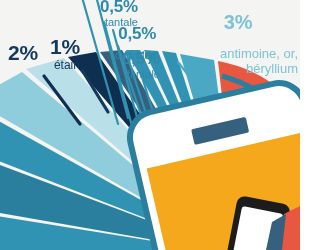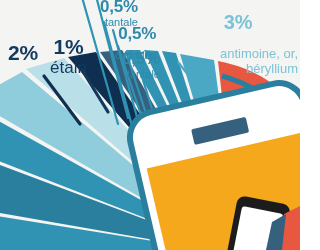--- a/index.html
+++ b/index.html
@@ -38,21 +38,21 @@
     font-weight: normal;
     text-align: right;
   }
   
   .lbl-nickel      { left: 8px;   top: 42px;  }
   .lbl-nickel  .pct{ font-size: 21px; }
   .lbl-nickel  .nm { font-size: 13px; margin-top: 2px; }
 
   .lbl-etain       { left: 50px;  top: 36px;  }
   .lbl-etain   .pct{ font-size: 21px; }
-  .lbl-etain   .nm { font-size: 17px; margin-top: 2px; }
+  .lbl-etain   .nm { font-size: 12px; margin-top: 2px; }
 
   .lbl-tantale     { left: 100px; top: -2px;  }
   .lbl-tantale .pct{ font-size: 17px; }
   .lbl-tantale .nm { font-size: 11px; margin-top: 2px; }
 
   .lbl-cadmium     { left: 115px; top: 25px;  }
   .lbl-cadmium .pct{ font-size: 17px; }
   .lbl-cadmium .nm { font-size: 11px; margin-top: 8px; }
 
   .lbl-argent      { left: 122px; top: 50px;  }

